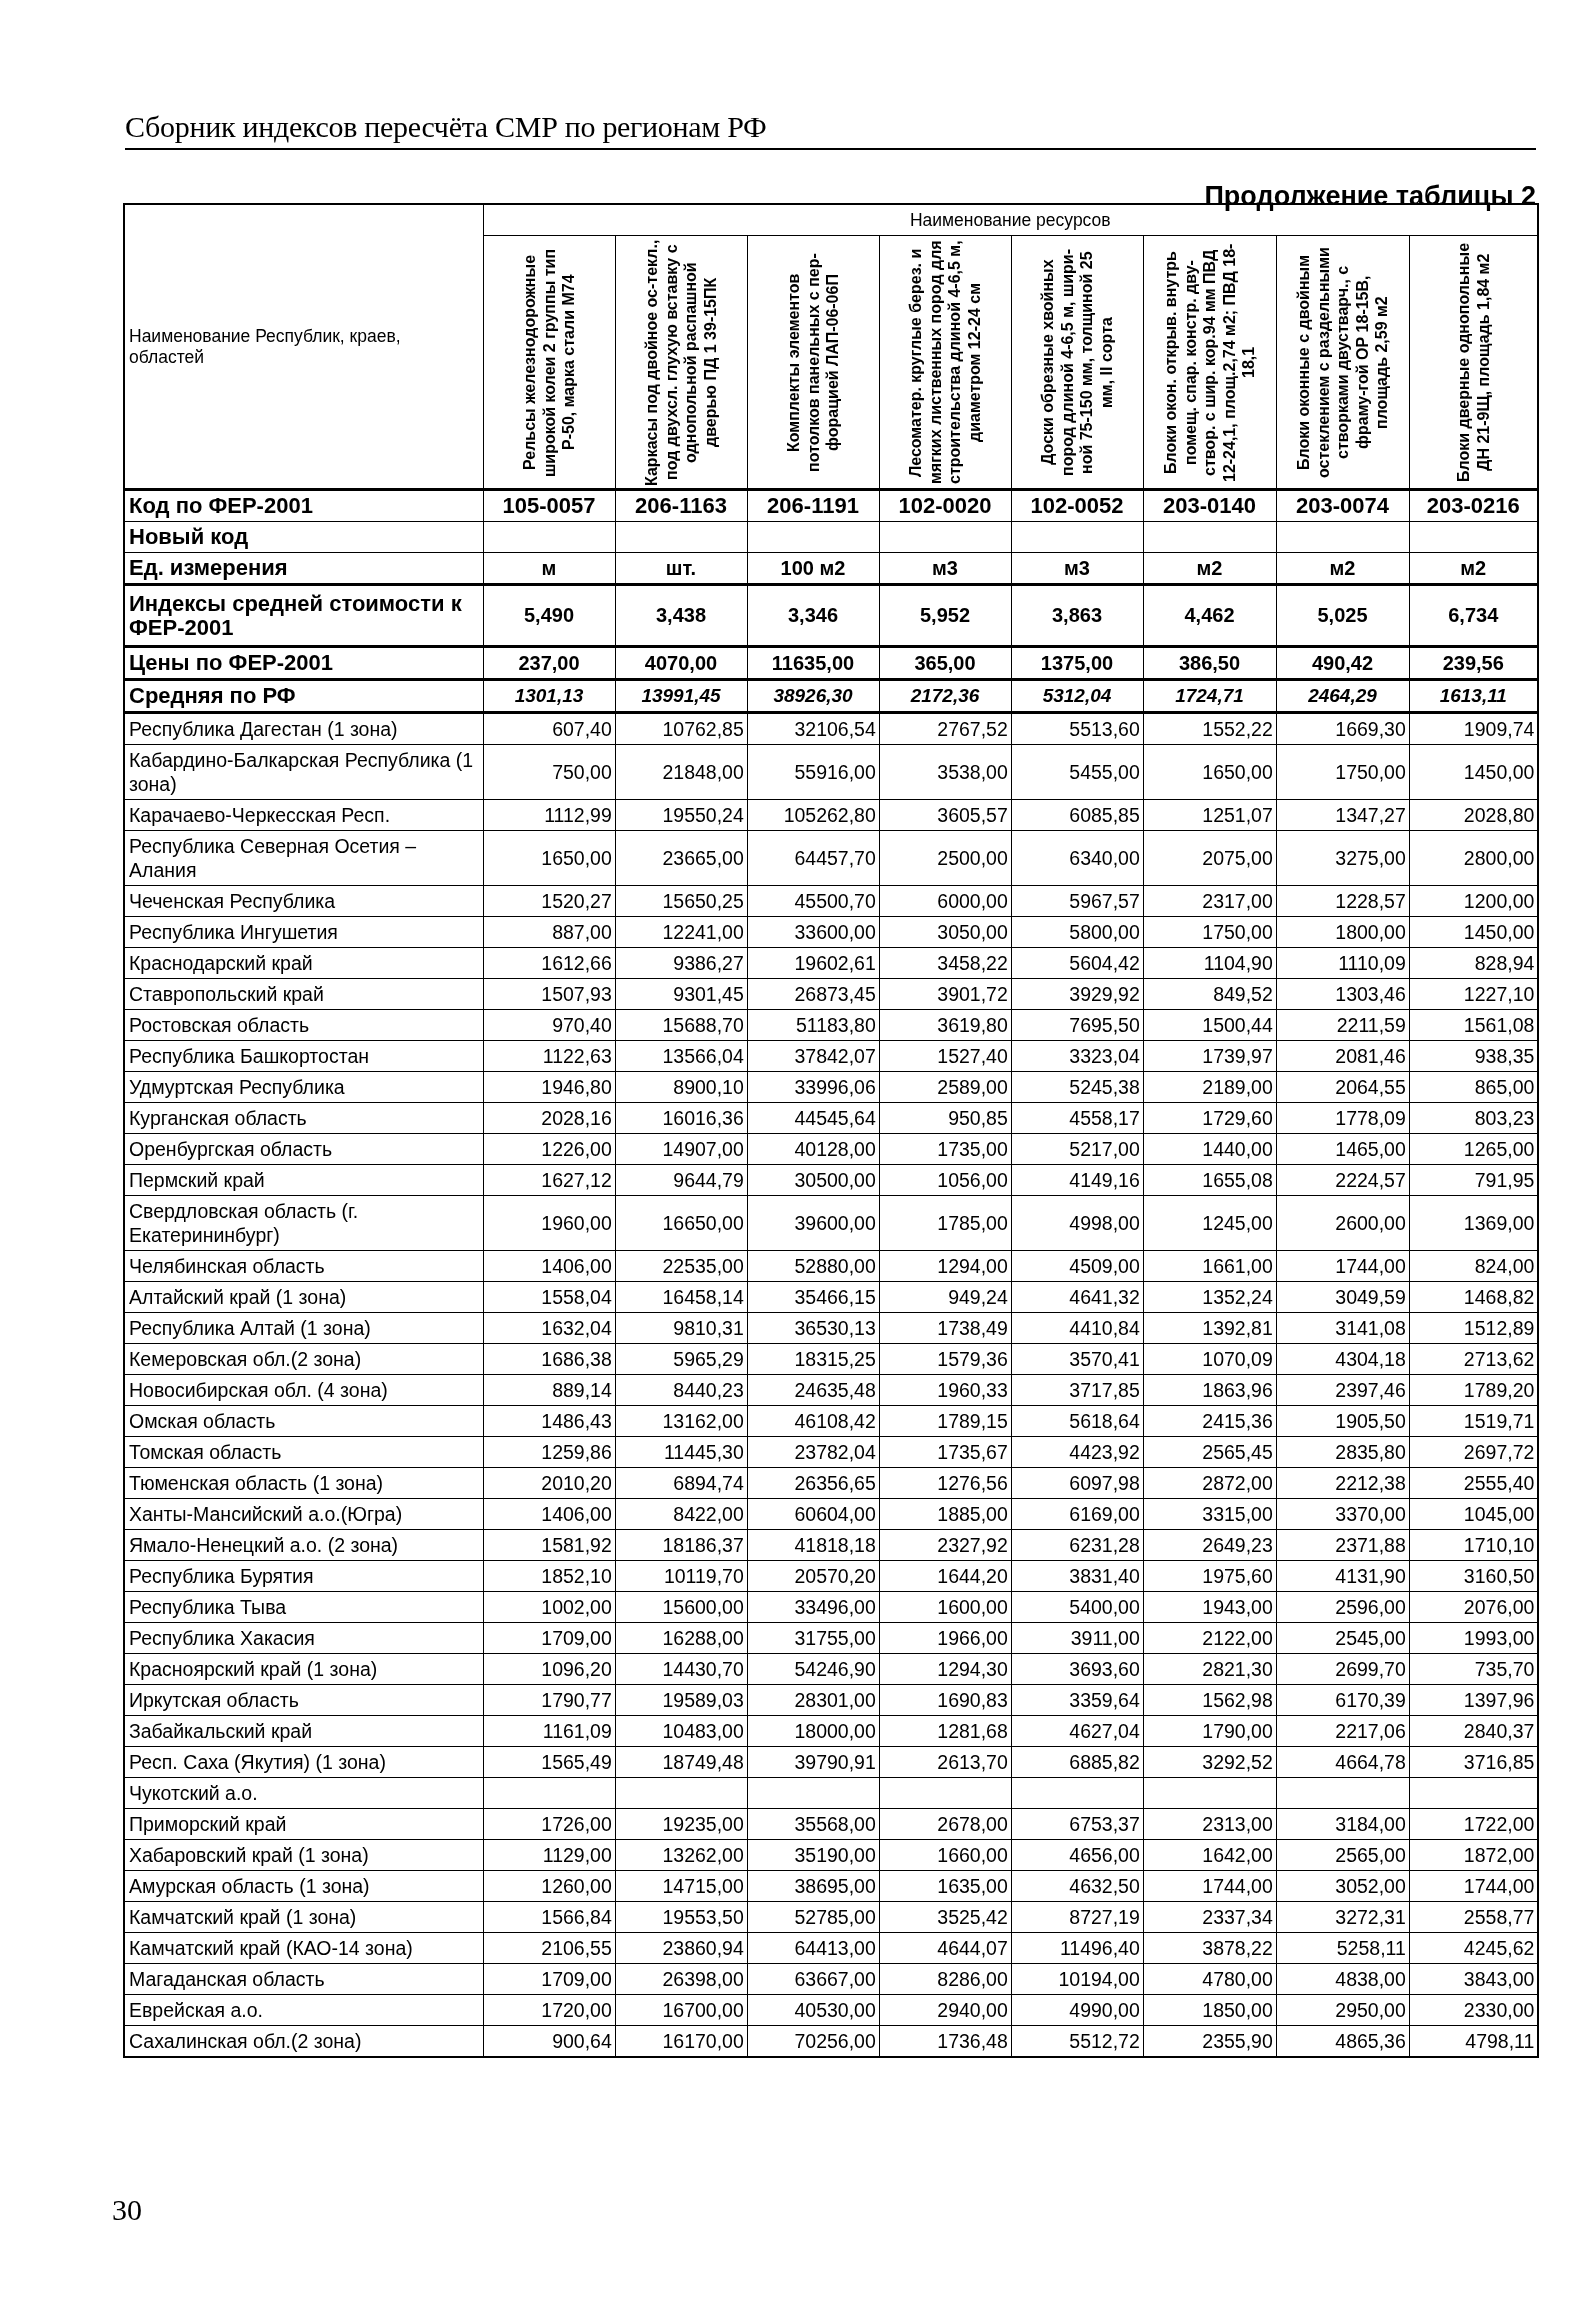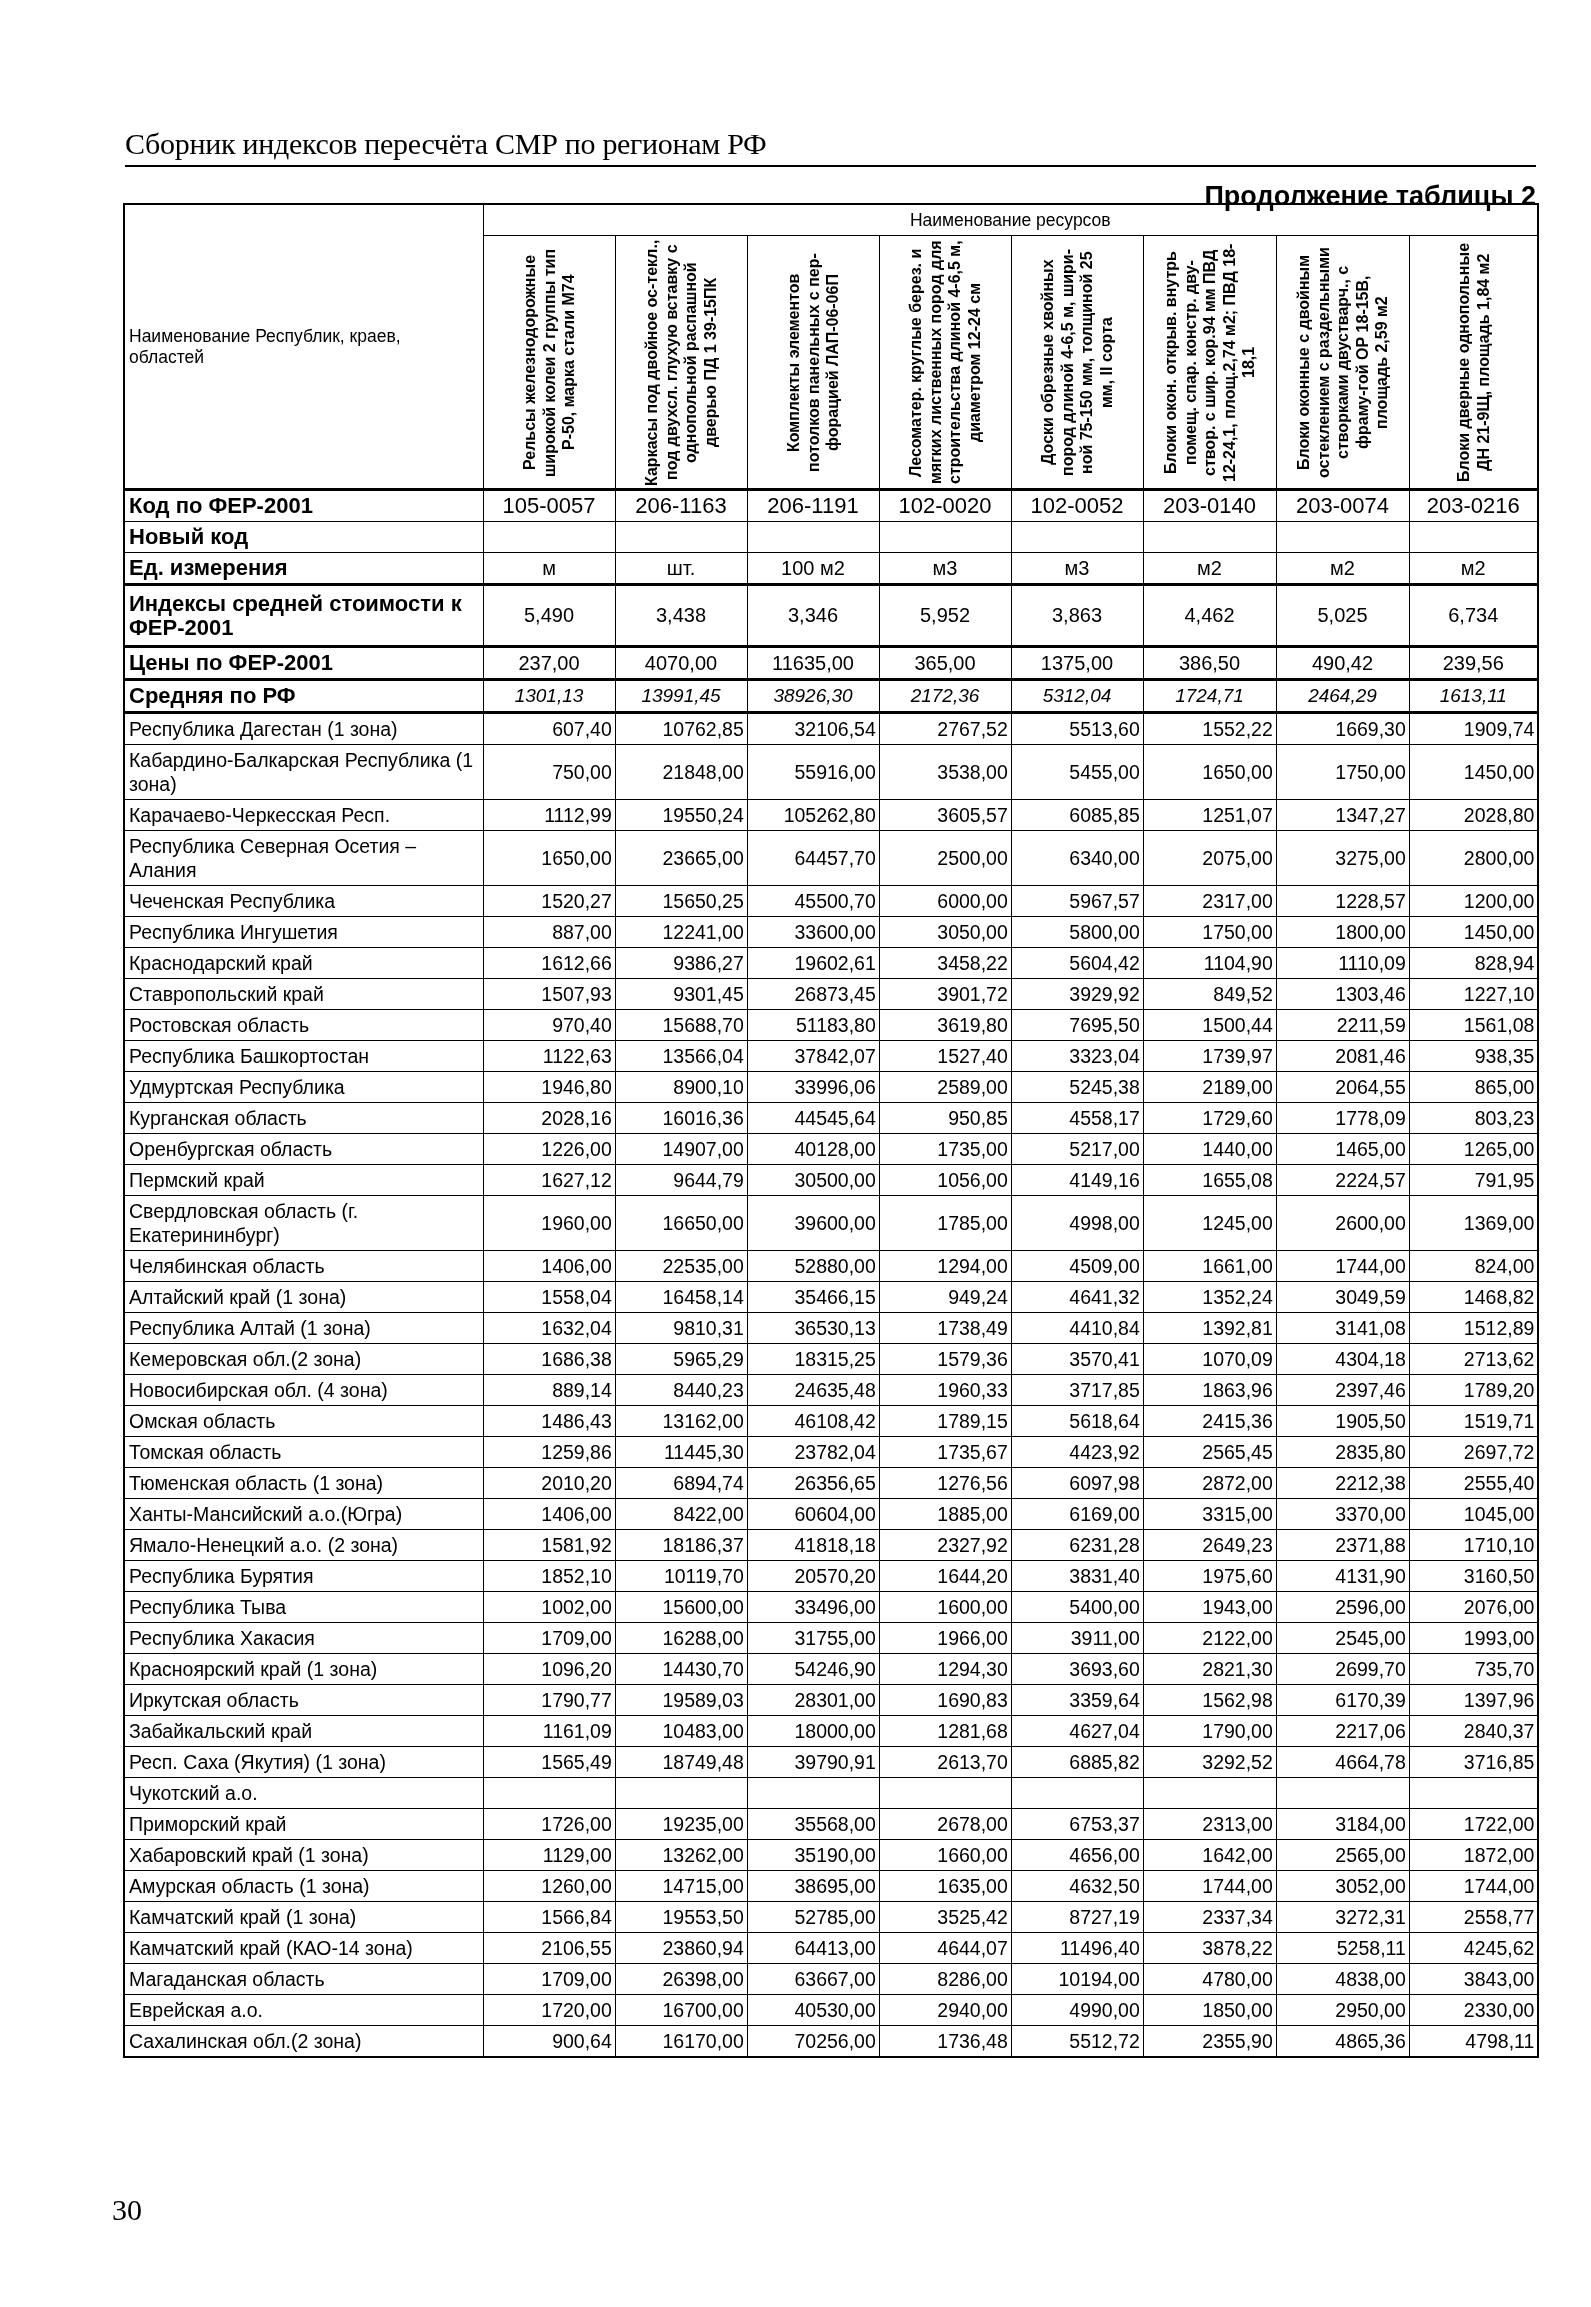--- a/index.html
+++ b/index.html
@@ -1,29 +1,29 @@
 <!DOCTYPE html>
 <html style="font-size:10.8px"><head>
 <meta charset="utf-8">
 <style>
   html, body { margin: 0; padding: 0; background: #ffffff; }
   body { width: 1591px; height: 2307px; position: relative; color: #000; overflow: hidden; }
-  .page-header { position: absolute; left: 125px; top: 108px; width: 1411px; height: 40px; border-bottom: 2px solid #000; margin-top: 17px; }
+  .page-header { position: absolute; left: 125px; top: 108px; width: 1411px; height: 40px; border-bottom: 2px solid #000; }
   .page-header .title { font-family: "Liberation Serif", serif; font-size: 30px; line-height: 38px; letter-spacing: -0.3px; }
   .table-caption { position: absolute; right: 55px; top: 160px; font-family: "Liberation Sans", sans-serif; font-weight: bold; font-size: 27px; margin-top: 21px; }
   table.main { position: absolute; left: 123px; top: 203px; width: 1413px; border-collapse: collapse; table-layout: fixed; font-family: "Liberation Sans", sans-serif; }
   table.main td, table.main th { border: 1.3px solid #000; padding: 0 4px; overflow: hidden; }
   table.main { border: 2.7px solid #000; }
   .hdr-group { height: 30px; font-weight: normal; font-size: 17.5px; text-align: center; margin-top: 40px; }
   .hdr-name { font-weight: normal; font-size: 17.5px; text-align: left; vertical-align: middle; }
   .hdr-col { height: 252px; padding: 0 !important; vertical-align: bottom; }
   .vtext { writing-mode: vertical-rl; transform: rotate(180deg); font-size: 16px; font-weight: bold; line-height: 19.5px; text-align: center; height: 247px; margin: 2.7px auto; white-space: normal; }
   tr.thick-top td { border-top: 3.4px solid #000; }
   .meta-label { font-weight: bold; font-size: 22px; text-align: left; line-height: 24px; }
-  .meta-val { font-weight: normal; font-size: 20px; text-align: center; }
+  .meta-val { font-weight: bold; font-size: 20px; text-align: center; }
   .meta-val.code { font-size: 22px; }
   .meta-val.avg { font-style: italic; font-size: 19px; }
   tr.meta-row td { height: 30px; }
   tr.meta-row.tall td { height: 59px; margin-left: 32px; }
   tr.data-row td { height: 30px; font-size: 19.5px; }
   tr.data-row.tall td { height: 54px; }
   td.region { text-align: left; font-size: 21px; line-height: 24px; }
   td.num { text-align: right; padding-right: 2.7px !important; }
   .page-number { position: absolute; left: 112px; top: 2193px; font-family: "Liberation Serif", serif; font-size: 30px; }
 </style>

